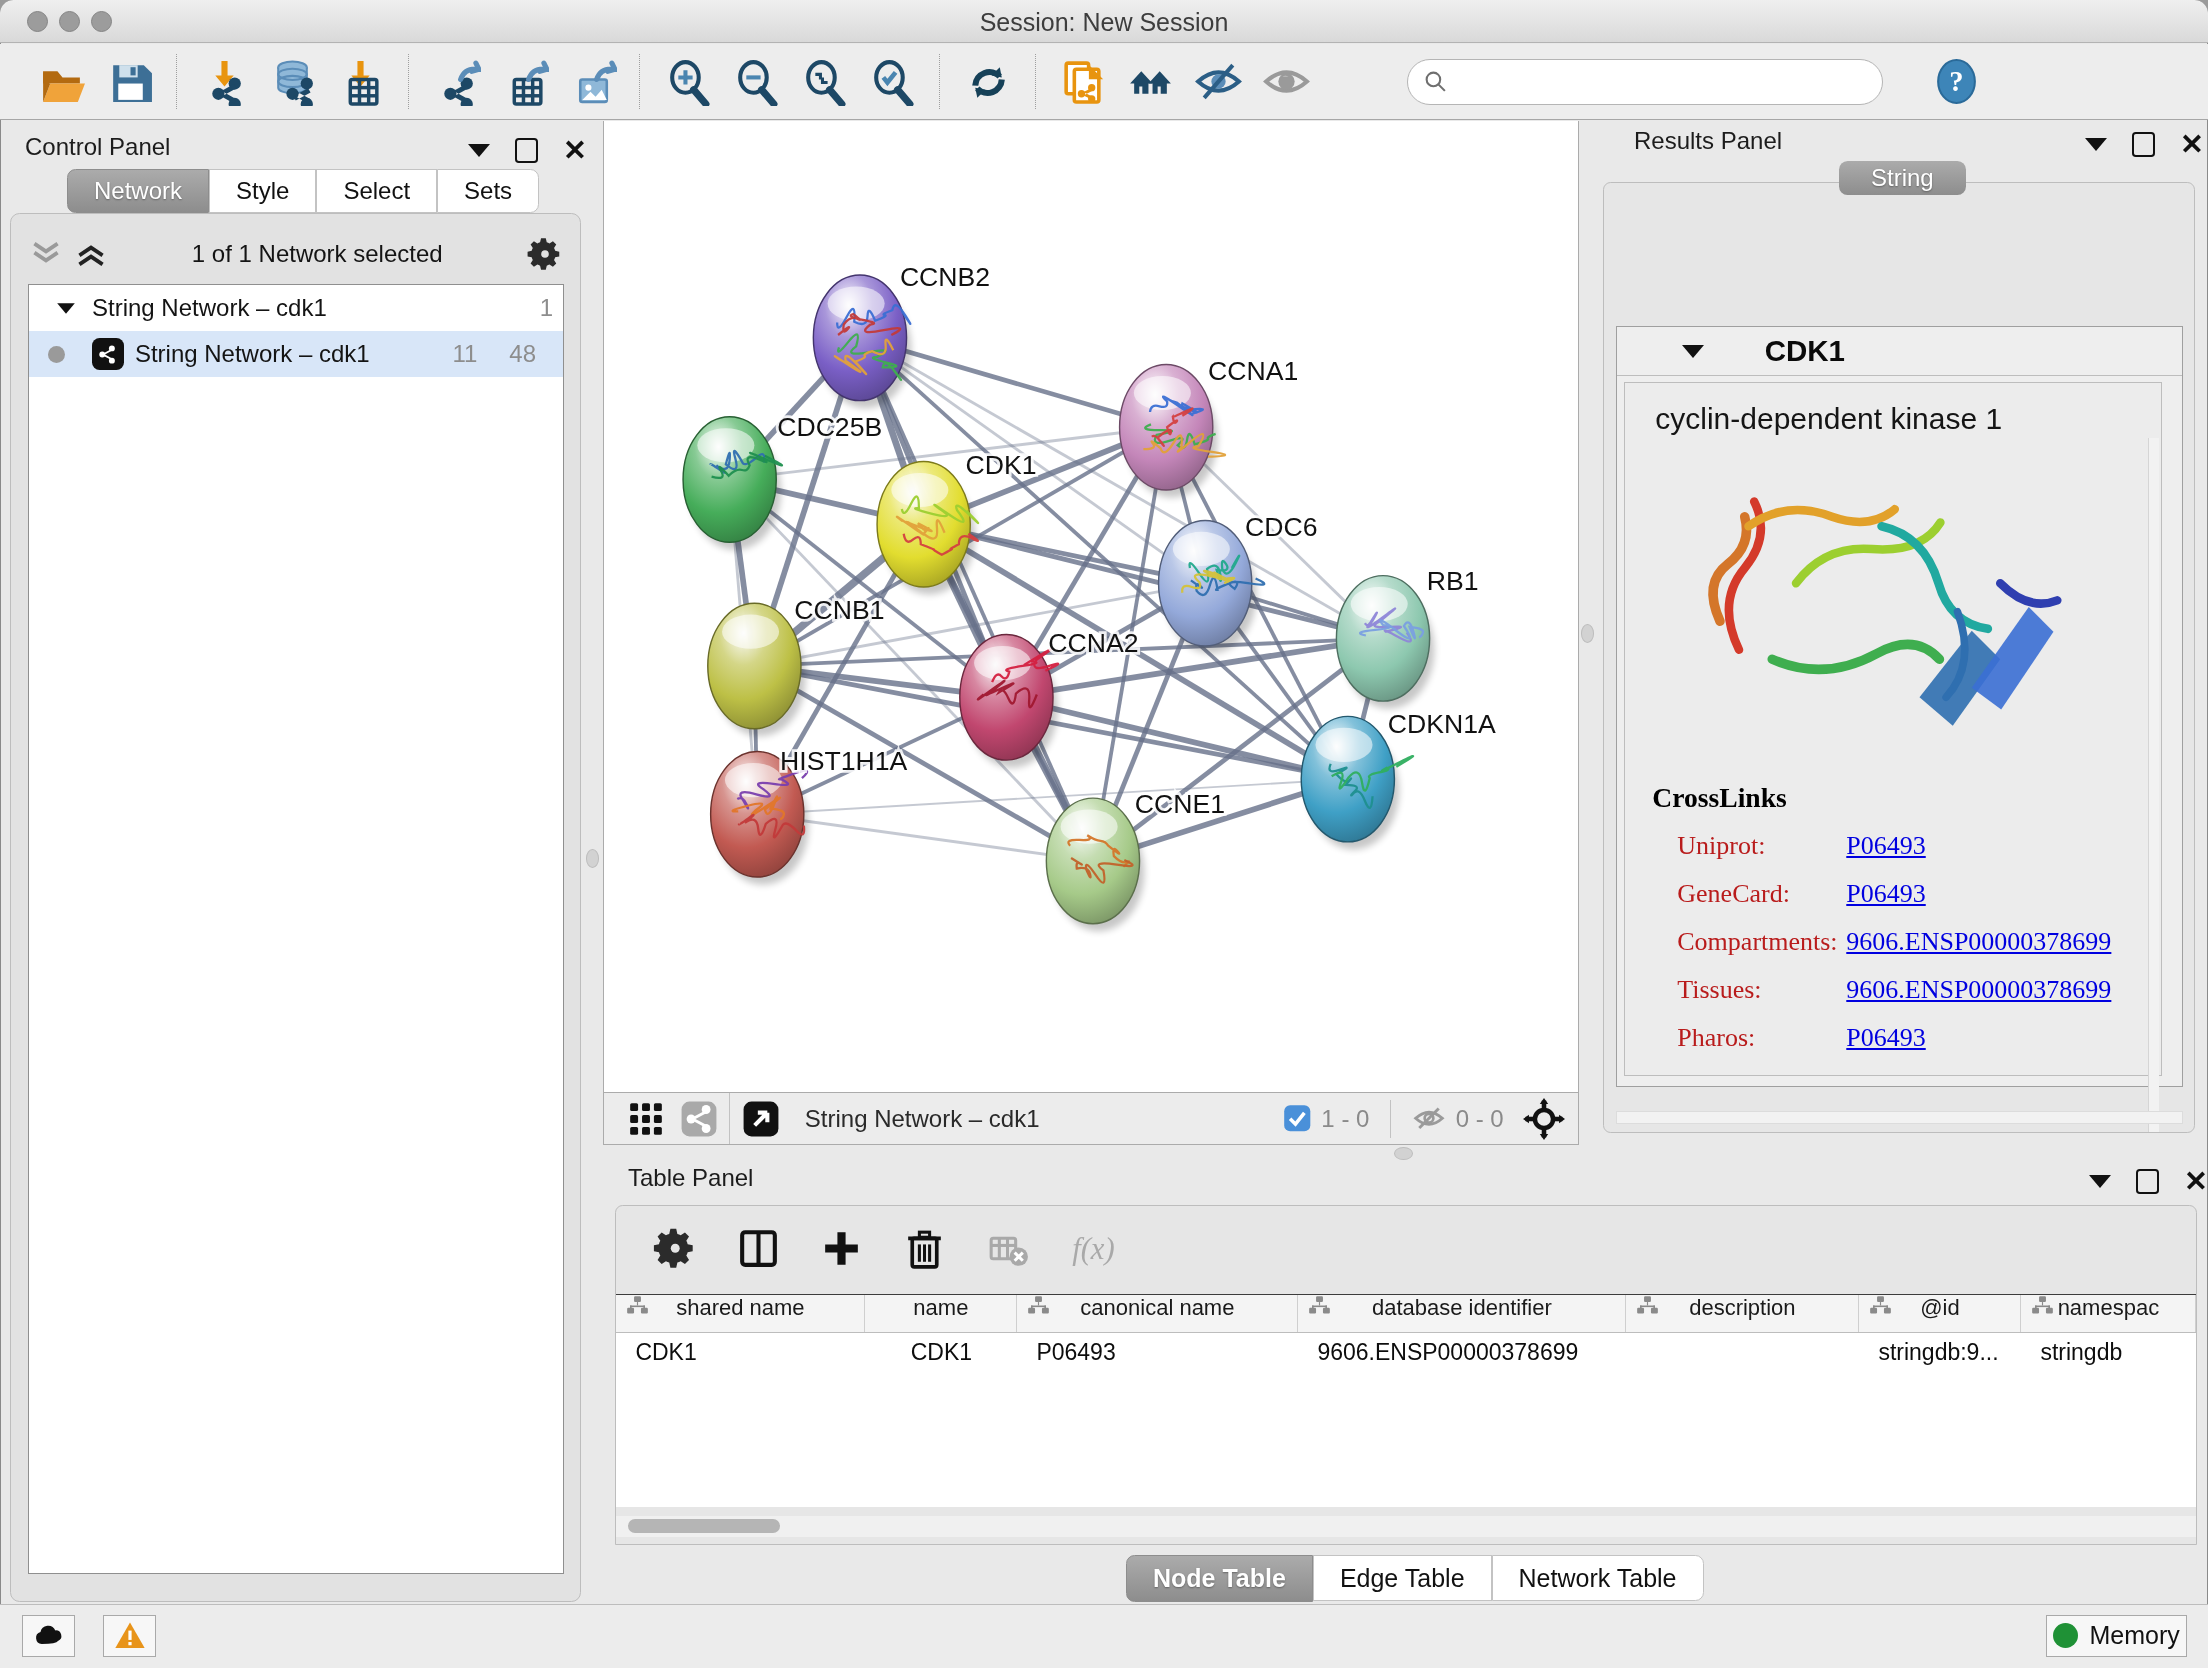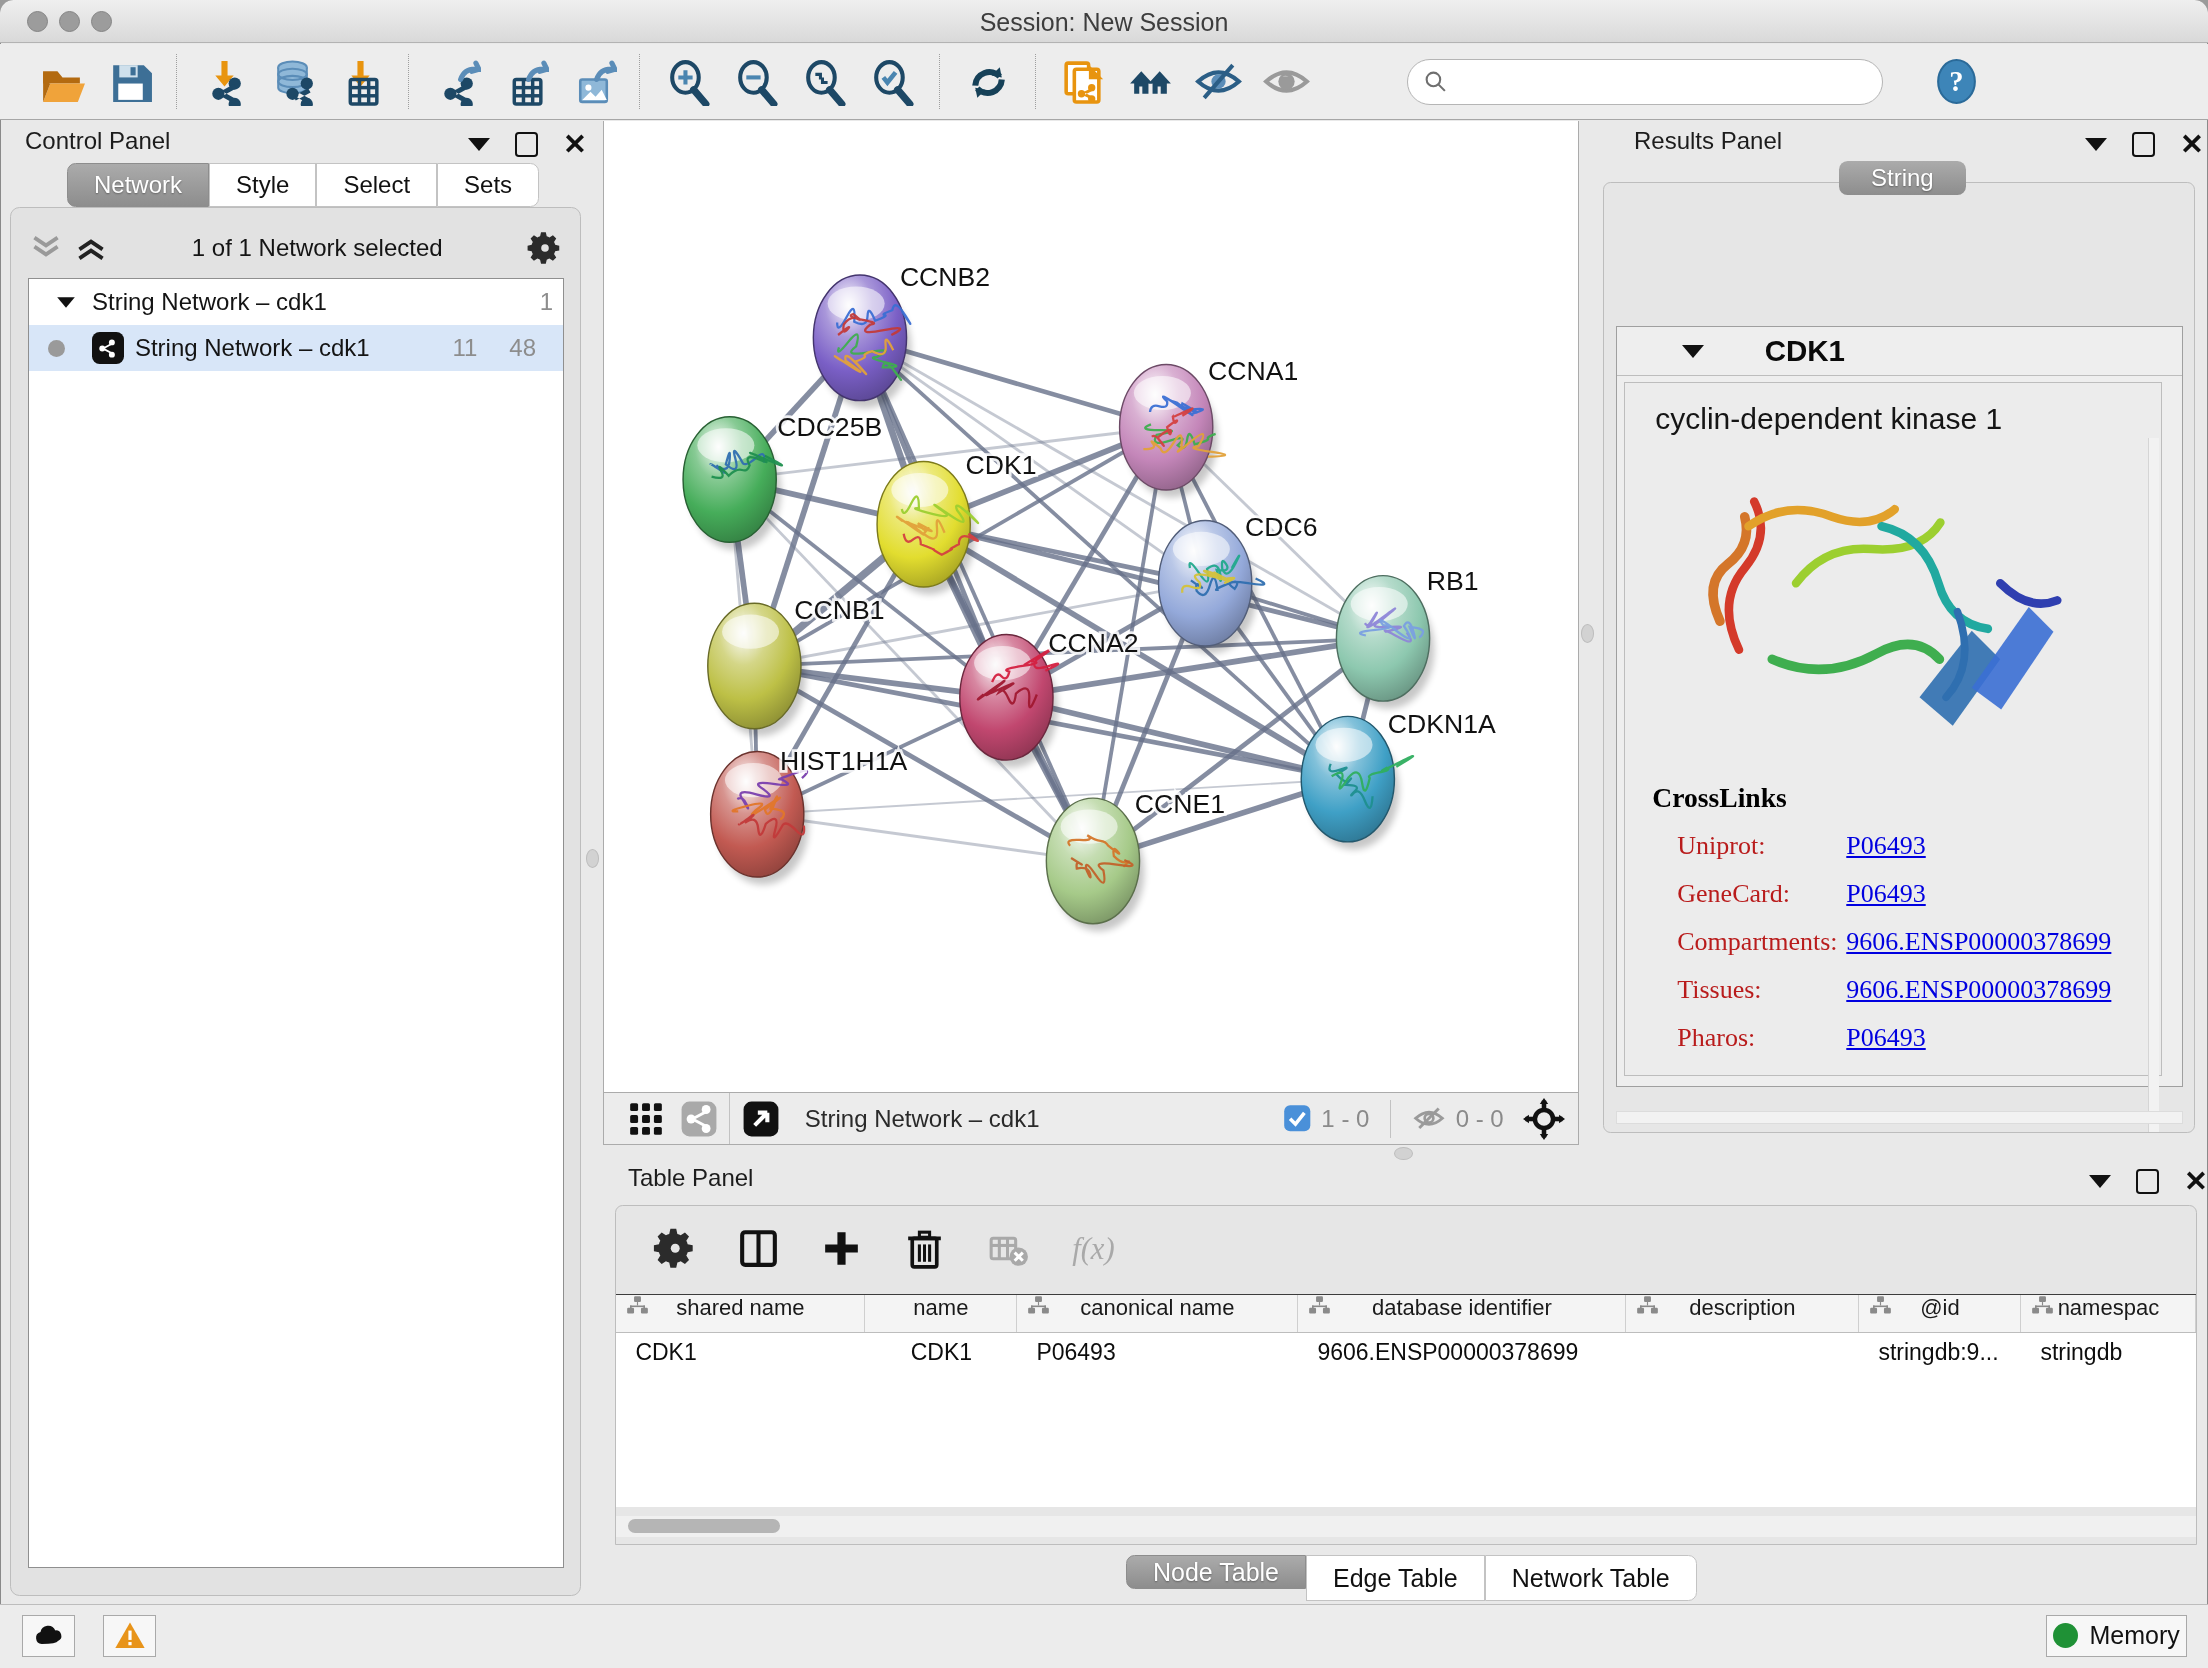--- a/index.html
+++ b/index.html
@@ -35,21 +35,21 @@
   .pc-close { font-size:28.5px; font-weight:bold; color:#111; line-height:25px; }
 
   .tab { height:44px; padding:0 26px; background:#fff; border:1px solid #c3c3c3; font-size:24px;
          display:flex; align-items:center; color:#111; }
   .tab.sel { background:linear-gradient(#ababab,#8d8d8d); color:#fff; text-shadow:0 1px 1.9px rgba(0,0,0,.35);
              border-color:#8d8d8d; }
   .tab:first-child { border-radius:8.6px 0 0 8.6px; }
   .tab:last-child { border-radius:0 8.6px 8.6px 0; }
 
   
-  #control-panel { position:absolute; left:0; top:121px; width:592px; height:1478px; }
+  #control-panel { position:absolute; left:0; top:127px; width:592px; height:1478px; }
   .cp-tabs { position:absolute; left:67px; top:42px; display:flex; }
   .cp-body { position:absolute; left:9.5px; top:86px; width:571px; height:1389px; background:#e2e2e2;
              border:1px solid #bdbdbd; border-radius:9.5px; }
   .cp-toolrow { position:absolute; left:17px; top:21px; width:536px; display:flex; align-items:center; }
   .cp-status { flex:1; text-align:center; font-size:24px; color:#141414; }
   .cp-list { position:absolute; left:17px; top:70px; width:536px; height:1290px; background:#fff; border:1px solid #8f8f8f; }
   .tree-row { display:flex; align-items:center; height:46px; font-size:24px; color:#141414; padding:0 9.5px; }
   .tree-row.sel { background:#d8e6f8; }
   .tree-num { color:#8d8d8d; }
   .share-badge { width:32px; height:32px; background:#111; border-radius:7.6px; display:flex; align-items:center; justify-content:center; margin:0 11.4px 0 27px; }
@@ -878,21 +878,21 @@
               <div class="td-cell" style="width: 162px;">stringdb:9...</div>
               <div class="td-cell" style="width: 175px;">stringdb</div>
             </div>
           </div>
       </div>
       <div class="tp-hscroll">
         <div class="tp-thumb"></div>
       </div>
     </div>
     <div class="tp-tabs" id="tp-tabs">
-        <div class="tab sel" style="font-size: 25px; height: 34px;">Node Table</div>
+        <div class="tab sel" style="font-size: 25px; height: 47px; font-weight: bold;">Node Table</div>
         <div class="tab" style="font-size: 25px; height: 46px;">Edge Table</div>
         <div class="tab" style="font-size: 25px; height: 46px;">Network Table</div>
       </div>
   </div>
 
   <div id="status-bar">
     <div class="sb-btn" style="left:22px;width:53px">
       <svg width="34" height="25" viewBox="0 0 28 20">
         <path d="M8 17 a5 5 0 0 1 -1 -9.8 a6.4 6.4 0 0 1 12.2 -1.4 a4.6 4.6 0 0 1 2.2 8.8 q-1.2 2.4 -13.4 2.4z" fill="#111"></path>
       </svg>

